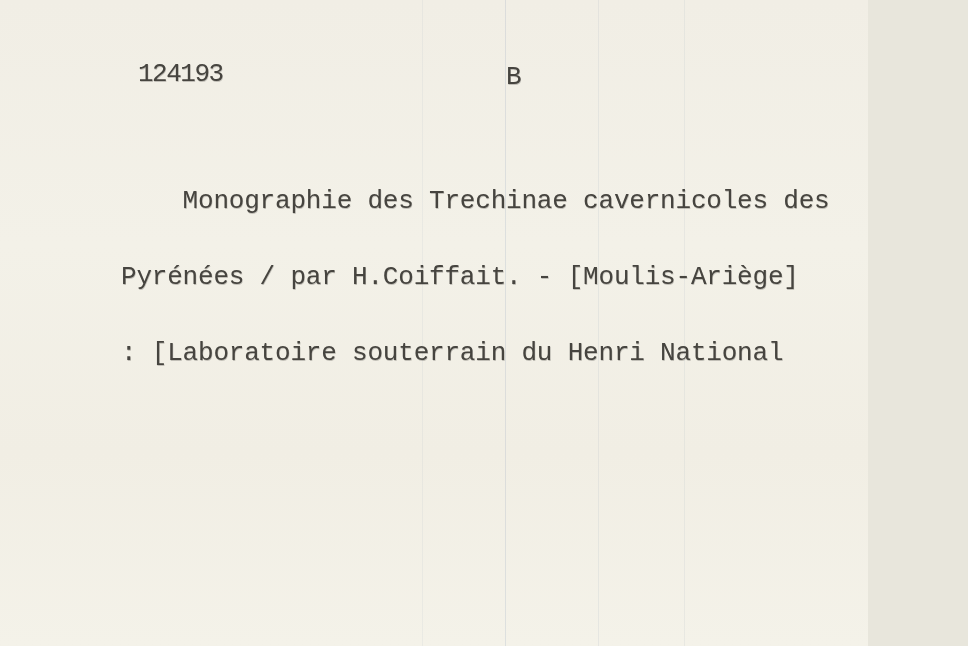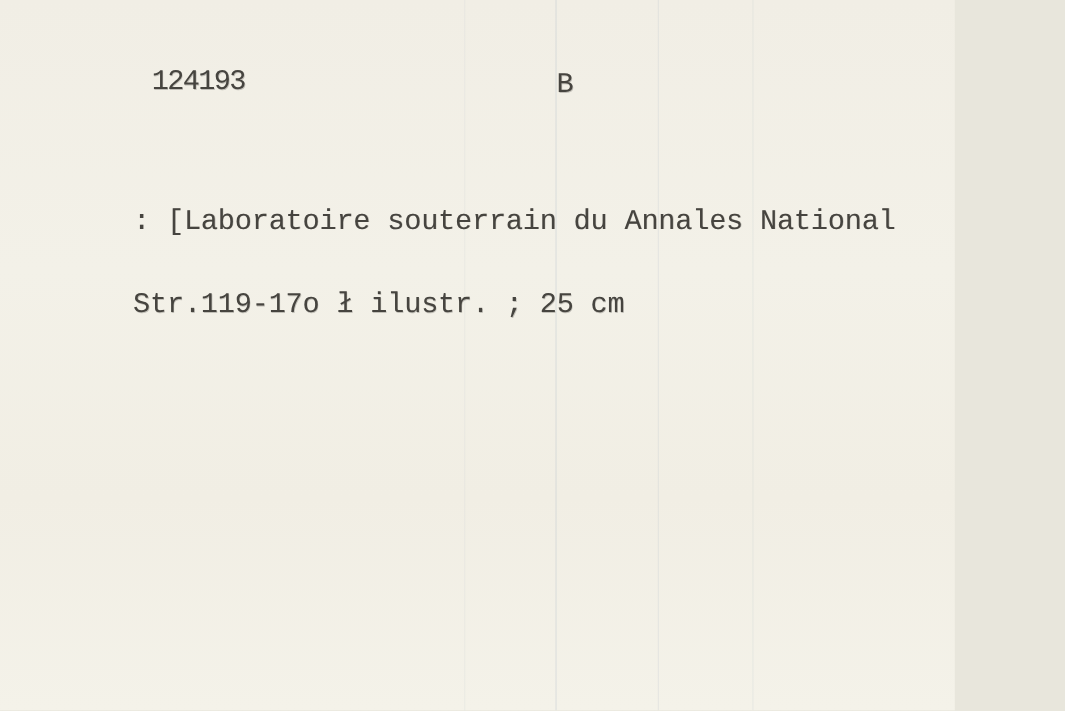--- a/index.html
+++ b/index.html
@@ -81,18 +81,19 @@
 
   <svg class="pen-mark" width="40" height="24" viewBox="0 0 40 24">
     <path d="M4,14 C10,19 17,19 22,14 C26,10 28,6 29,3" fill="none" stroke="#96907f" stroke-width="1.6" stroke-linecap="round" opacity="0.85"></path>
   </svg>
 
   <div class="tw accession">124193</div>
 
   <div class="tw class-letter">B</div>
 
   <div class="tw body-block">
-    <div>: [Laboratoire souterrain du Annales National</div>
-    <div>Str.119-17o ł ilustr. ; 25 cm</div>
+    <div>    Monographie des Trechinae cavernicoles des</div>
+    <div>Pyrénées / par H.Coiffait. - [Moulis-Ariège]</div>
+    <div>: [Laboratoire souterrain du Henri National</div>
   </div>
 
 
 </div>
 
 </body></html>

